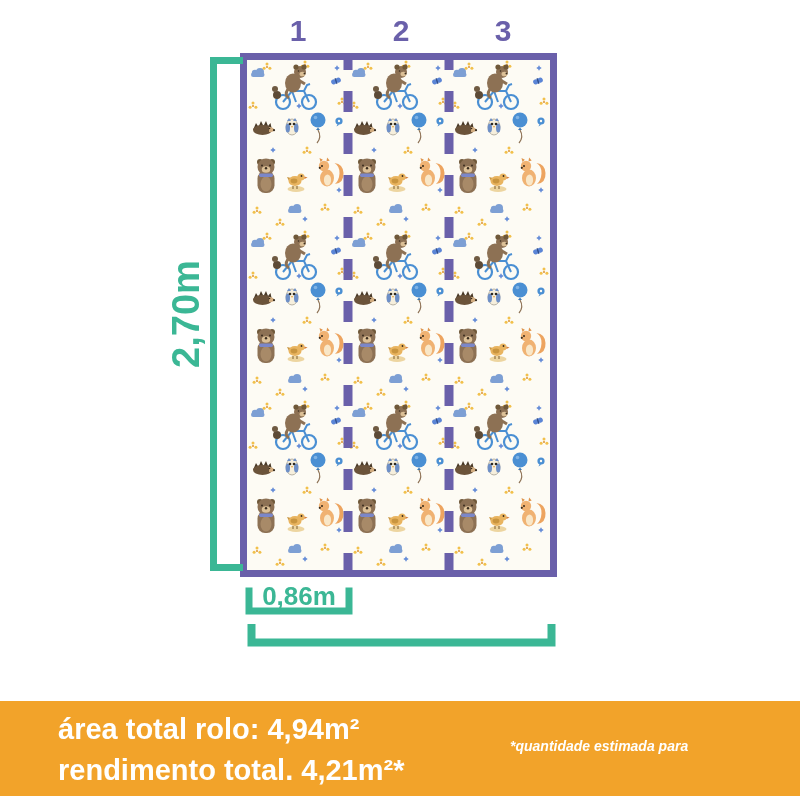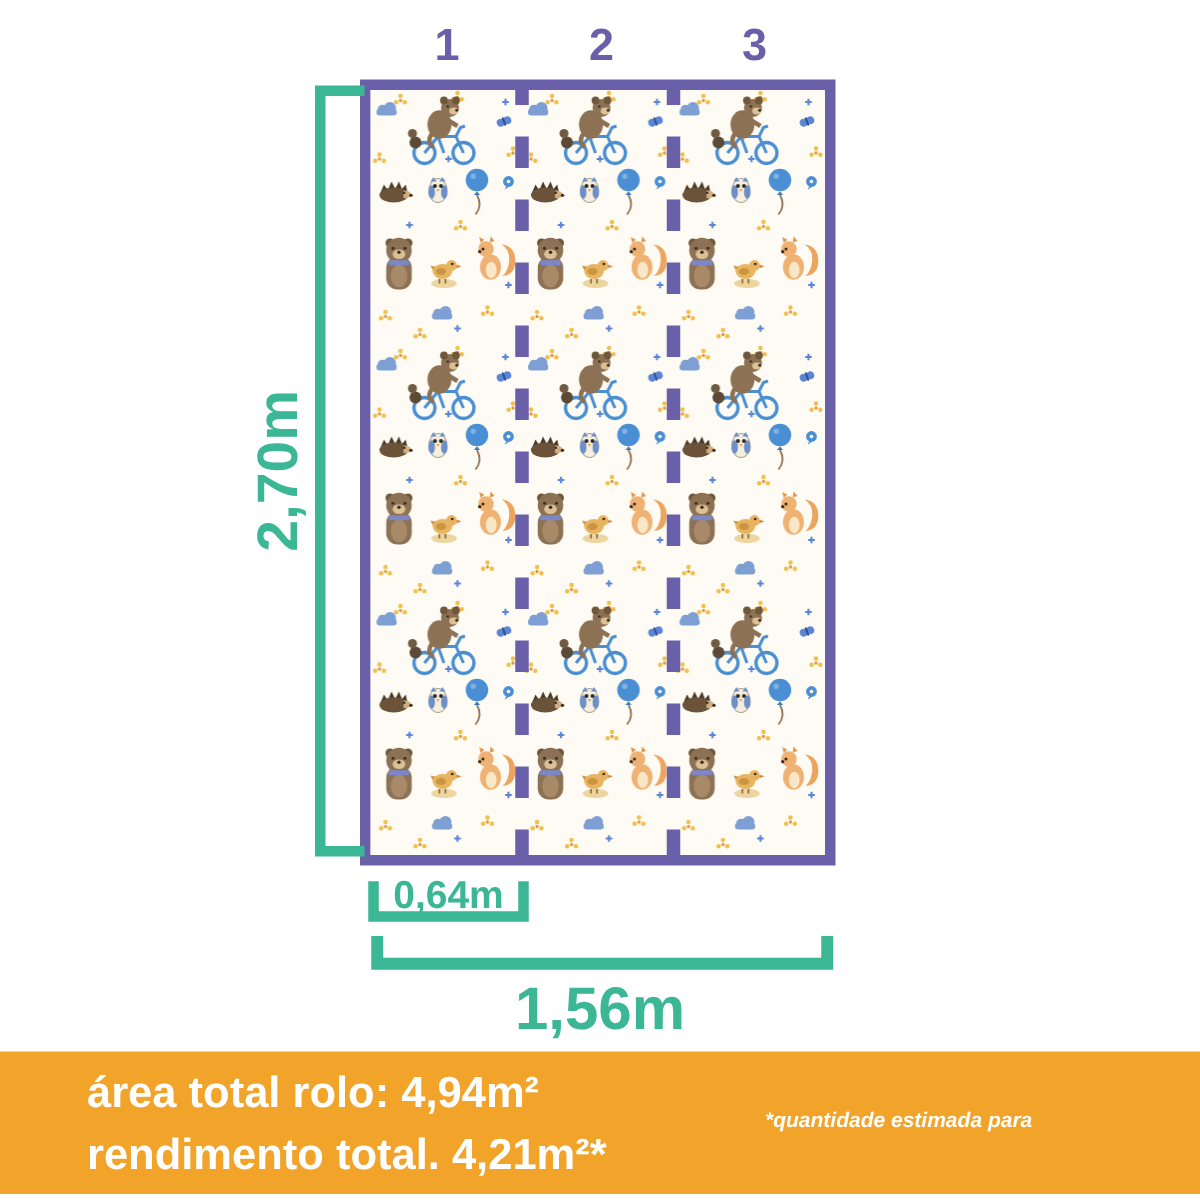--- a/index.html
+++ b/index.html
@@ -229,22 +229,21 @@
     </svg>
   </div>
 
   <svg class="overlay" width="800" height="800" viewBox="0 0 800 800" aria-hidden="true">
     <path class="bracket" d="M243 60.5 H213.5 V567.5 H243"></path>
     <path class="bracket" d="M249 587.5 V611 H349 V587.5"></path>
     <path class="bracket bracket-wide" d="M251.5 624 V642.5 H551.5 V624"></path>
   </svg>
 
   <div class="m-label m-height">2,70m</div>
-  <div class="m-label m-strip">0,64m</div>
-  <div class="m-label m-roll">1,56m</div>
+  <div class="m-label m-strip">0,86m</div>
 
   <div class="footer">
     <div class="footer-main">
       <div>área total rolo: 4,94m²</div>
       <div>rendimento total. 4,21m²*</div>
     </div>
     <div class="footer-note">
       <div>*quantidade estimada para</div>
     </div>
   </div>

